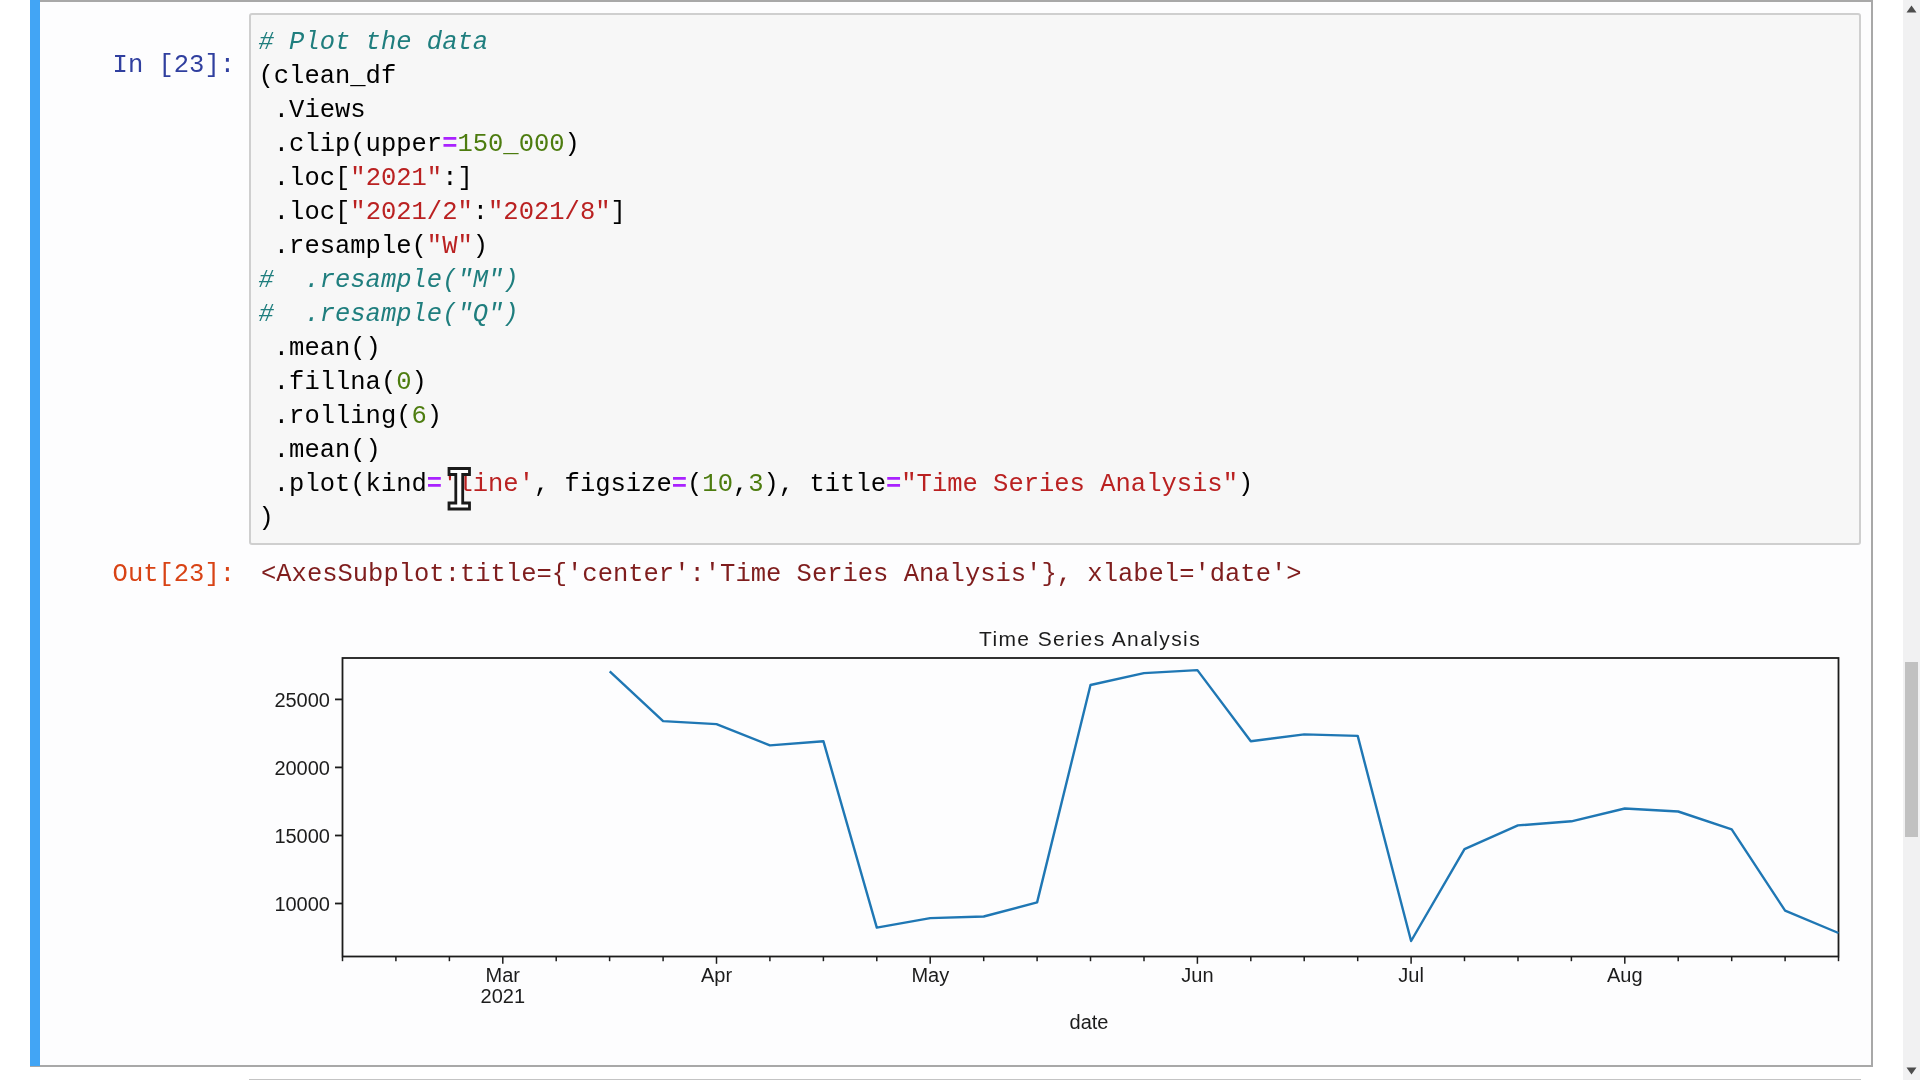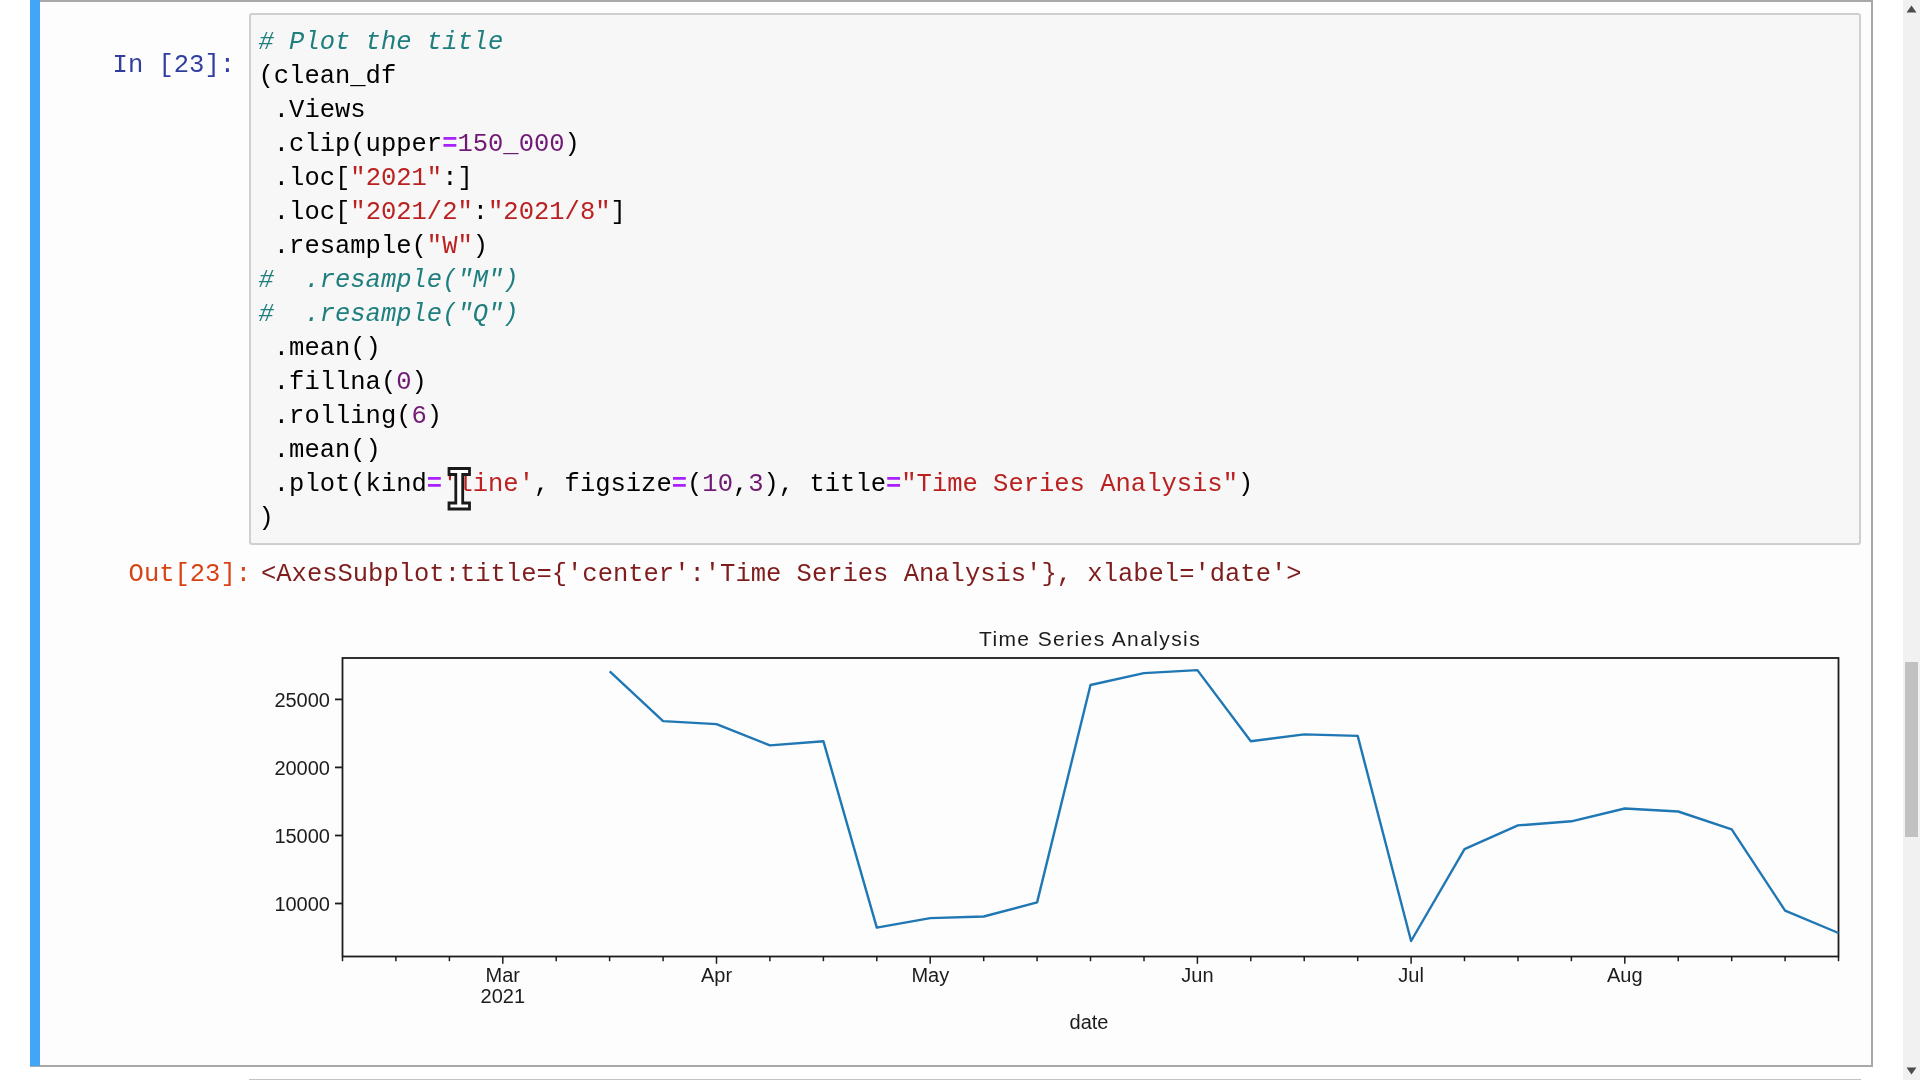--- a/index.html
+++ b/index.html
@@ -9,37 +9,37 @@
       border:2px solid #a8a8a8;border-left:none;background:#fdfdfe;}
 #bluebar{position:absolute;left:30px;top:0;width:10px;height:1066px;background:#42a5f5;}
 #inbox{position:absolute;left:249px;top:13px;width:1612px;height:532px;box-sizing:border-box;
        background:#f7f7f7;border:2px solid #cfcfcf;border-radius:3px;}
 #inprompt{position:absolute;left:0;top:25.3px;width:235px;text-align:right;
           font-family:"Liberation Mono",monospace;font-size:25.5px;line-height:34px;color:#303F9F;margin-top:24px;}
 #code{position:absolute;left:258.5px;top:26px;margin:0;
       font-family:"Liberation Mono",monospace;font-size:25.5px;line-height:34px;color:#000;}
 .c{color:#1f7e7e;font-style:italic;}
 .s{color:#BA2121;}
-.n{color:#701a75;}
+.n{color:#4d7c0f;}
 .o{color:#AA22FF;font-weight:bold;}
-#outprompt{position:absolute;left:16px;top:557.5px;width:235px;text-align:right;
+#outprompt{position:absolute;left:0;top:557.5px;width:235px;text-align:right;
            font-family:"Liberation Mono",monospace;font-size:25.5px;line-height:34px;color:#D84315;}
 #outtext{position:absolute;left:261px;top:557.5px;
          font-family:"Liberation Mono",monospace;font-size:25.5px;line-height:34px;color:#7f1d1d;}
 #sbtrack{position:absolute;left:1903px;top:0;width:17px;height:1080px;background:#f1f1f2;}
 #sbthumb{position:absolute;left:1905px;top:662px;width:13px;height:175px;background:#c1c1c1;}
 #nextcell{position:absolute;left:249px;top:1078.5px;width:1612px;height:2px;background:#c4c4c4;}
 </style>
 </head>
 <body>
 <div id="cell"></div>
 <div id="bluebar"></div>
 <div id="inbox"></div>
 <div id="inprompt">In&nbsp;[23]:</div>
-<pre id="code"><span class="c"># Plot the title</span>
+<pre id="code"><span class="c"># Plot the data</span>
 (clean_df
  .Views
  .clip(upper<span class="o">=</span><span class="n">150_000</span>)
  .loc[<span class="s">"2021"</span>:]
  .loc[<span class="s">"2021/2"</span>:<span class="s">"2021/8"</span>]
  .resample(<span class="s">"W"</span>)
 <span class="c">#  .resample("M")</span>
 <span class="c">#  .resample("Q")</span>
  .mean()
  .fillna(<span class="n">0</span>)

